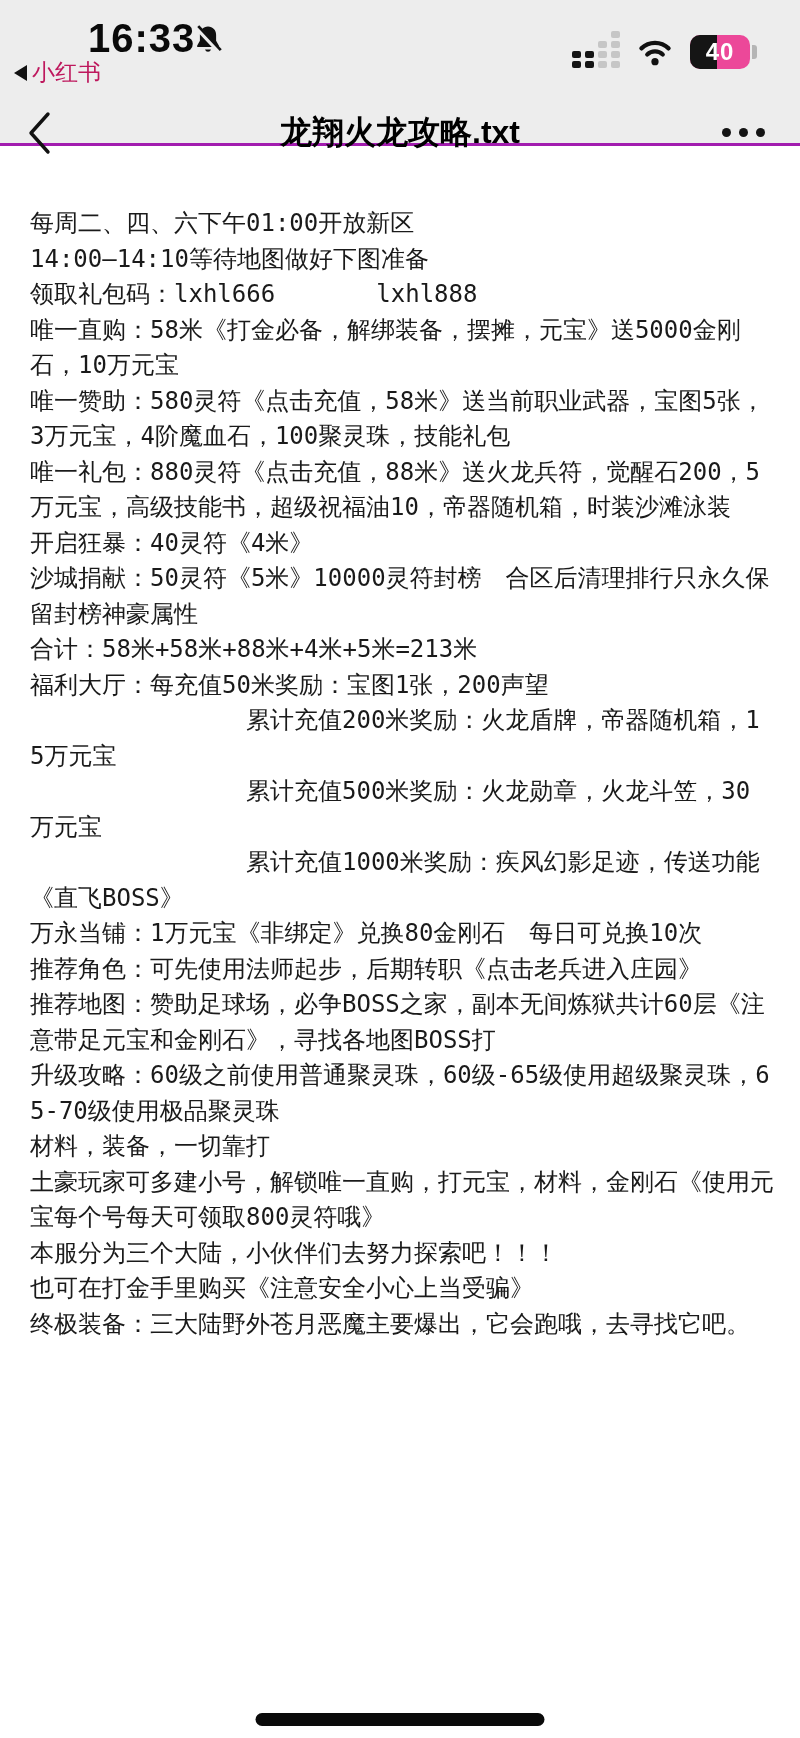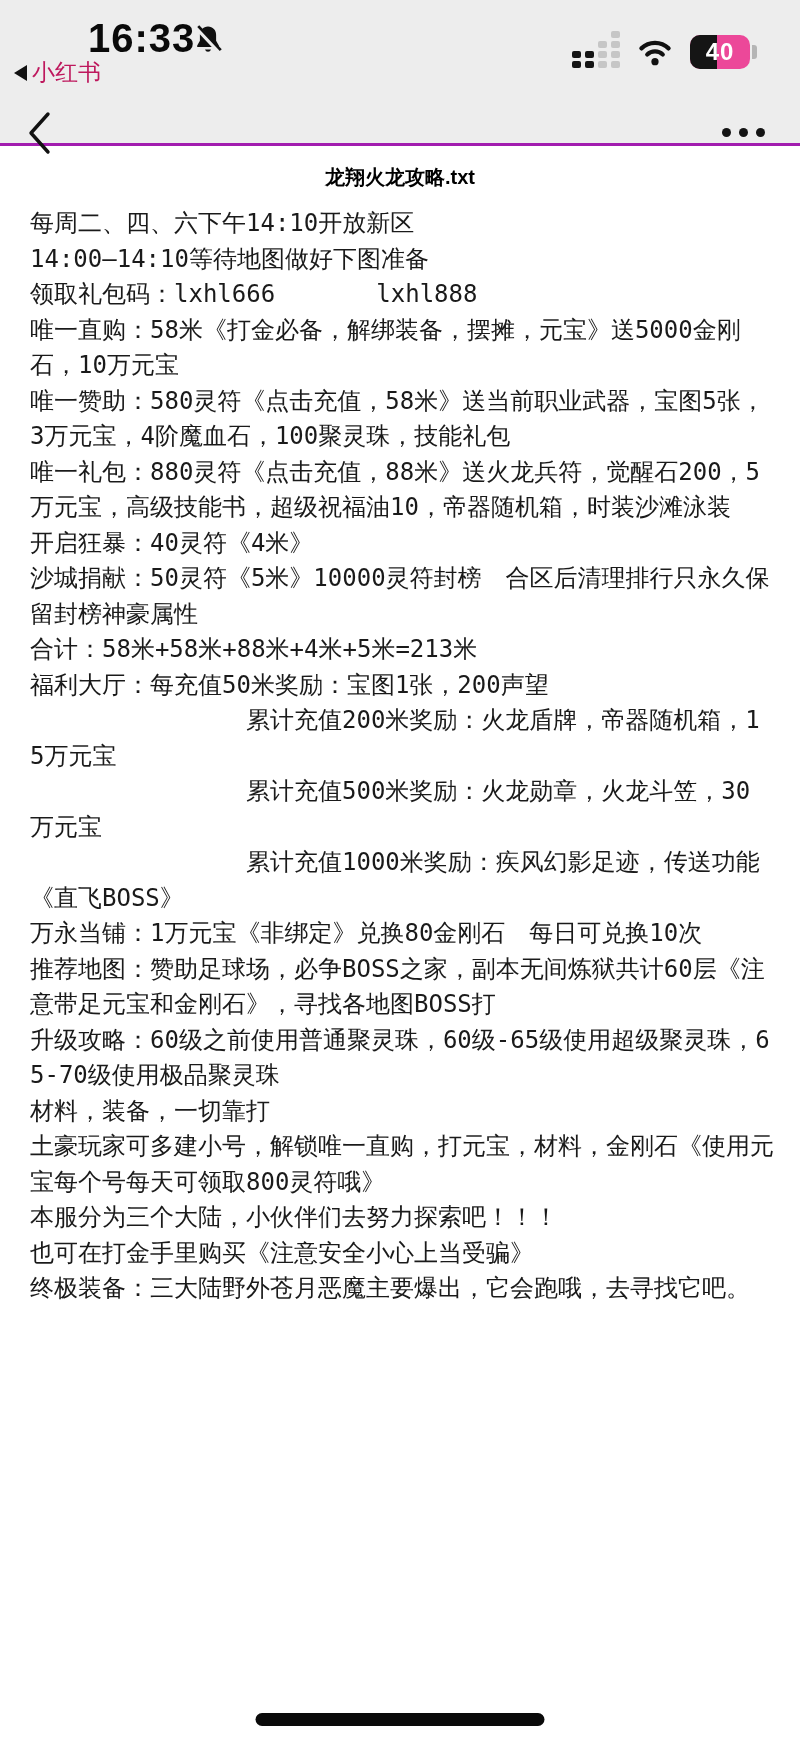--- a/index.html
+++ b/index.html
@@ -60,21 +60,21 @@
   .batt-nub {
     position:absolute; right:-7px; top:10px;
     width:5px; height:14px; background:#b5b5b5;
     border-radius:0 3px 3px 0;
   }
   
   .nav { position:absolute; top:90px; left:0; width:800px; height:86px; }
   .back { position:absolute; left:26px; top:21px; width:26px; height:44px; }
   .title {
     position:absolute; left:50%; top:50%; transform:translate(-50%,-50%);
-    font-size:20px; font-weight:600; color:#000; white-space:nowrap;margin-top:44px;
+    font-size:32px; font-weight:600; color:#000; white-space:nowrap;
   }
   .more {
     position:absolute; right:35px; top:38px;
     display:flex; gap:8px;
   }
   .more .mdot { width:9px; height:9px; border-radius:50%; background:#141414; }
   
   .content {
     position:absolute; top:176px; left:0;
     width:800px; box-sizing:border-box;
@@ -156,34 +156,35 @@
     <div class="title">龙翔火龙攻略.txt</div>
     <div class="more">
       <span class="mdot"></span>
       <span class="mdot"></span>
       <span class="mdot"></span>
     </div>
   </div>
 </div>
 
 <div class="content">
-    <div class="line">每周二、四、六下午14:10开放新区</div>
+    <div class="line">每周二、四、六下午01:00开放新区</div>
     <div class="line">14:00—14:10等待地图做好下图准备</div>
     <div class="line">领取礼包码：lxhl666       lxhl888</div>
     <div class="line">唯一直购：58米《打金必备，解绑装备，摆摊，元宝》送5000金刚石，10万元宝</div>
     <div class="line">唯一赞助：580灵符《点击充值，58米》送当前职业武器，宝图5张，3万元宝，4阶魔血石，100聚灵珠，技能礼包</div>
     <div class="line">唯一礼包：880灵符《点击充值，88米》送火龙兵符，觉醒石200，5万元宝，高级技能书，超级祝福油10，帝器随机箱，时装沙滩泳装</div>
     <div class="line">开启狂暴：40灵符《4米》</div>
     <div class="line">沙城捐献：50灵符《5米》10000灵符封榜　合区后清理排行只永久保留封榜神豪属性</div>
     <div class="line">合计：58米+58米+88米+4米+5米=213米</div>
     <div class="line">福利大厅：每充值50米奖励：宝图1张，200声望</div>
     <div class="line">　　　　　　　　　累计充值200米奖励：火龙盾牌，帝器随机箱，15万元宝</div>
     <div class="line">　　　　　　　　　累计充值500米奖励：火龙勋章，火龙斗笠，30万元宝</div>
     <div class="line">　　　　　　　　　累计充值1000米奖励：疾风幻影足迹，传送功能《直飞BOSS》</div>
     <div class="line">万永当铺：1万元宝《非绑定》兑换80金刚石　每日可兑换10次</div>
+    <div class="line">推荐角色：可先使用法师起步，后期转职《点击老兵进入庄园》</div>
     <div class="line">推荐地图：赞助足球场，必争BOSS之家，副本无间炼狱共计60层《注意带足元宝和金刚石》，寻找各地图BOSS打</div>
     <div class="line">升级攻略：60级之前使用普通聚灵珠，60级-65级使用超级聚灵珠，65-70级使用极品聚灵珠</div>
     <div class="line">材料，装备，一切靠打</div>
     <div class="line">土豪玩家可多建小号，解锁唯一直购，打元宝，材料，金刚石《使用元宝每个号每天可领取800灵符哦》</div>
     <div class="line">本服分为三个大陆，小伙伴们去努力探索吧！！！</div>
     <div class="line">也可在打金手里购买《注意安全小心上当受骗》</div>
     <div class="line">终极装备：三大陆野外苍月恶魔主要爆出，它会跑哦，去寻找它吧。</div>
   </div>
 
 <div class="home-indicator"></div>

